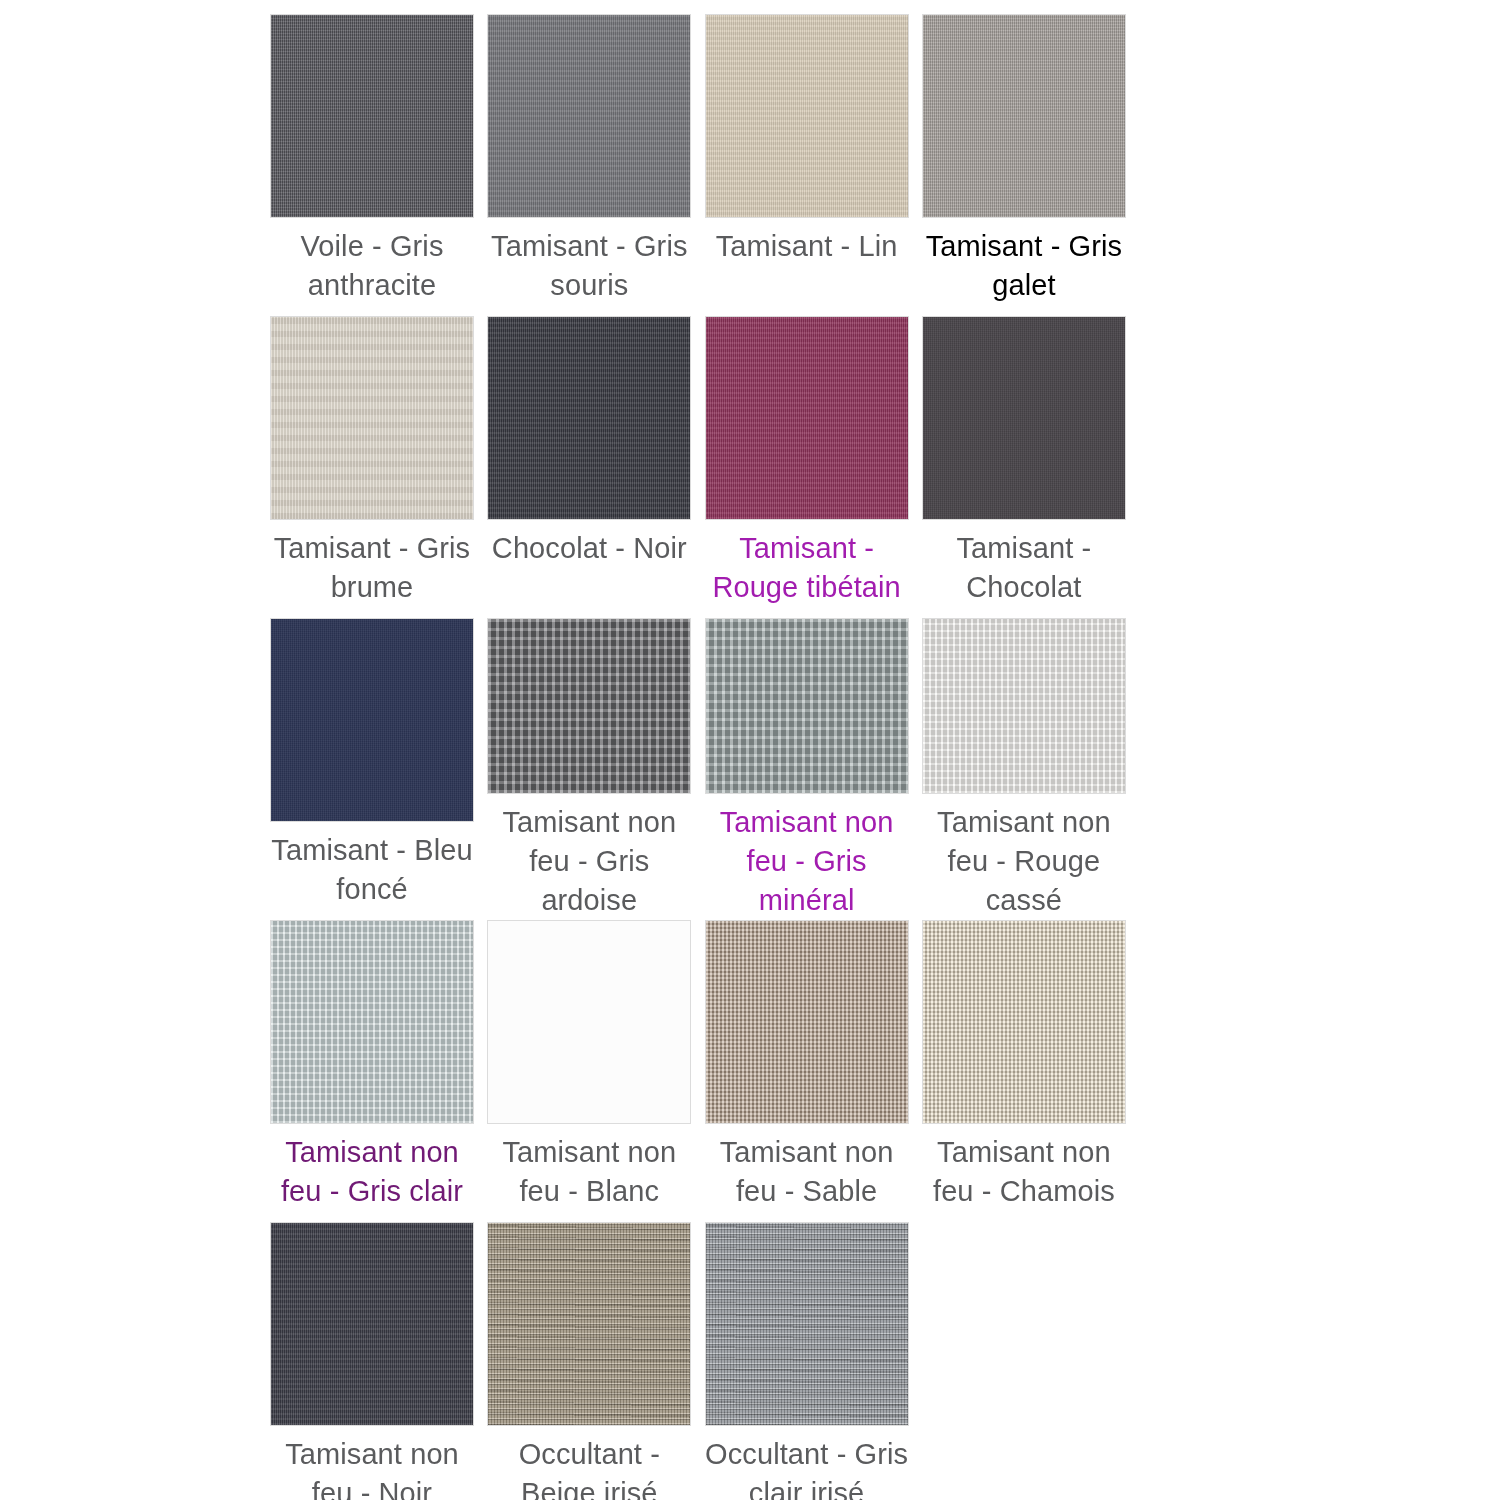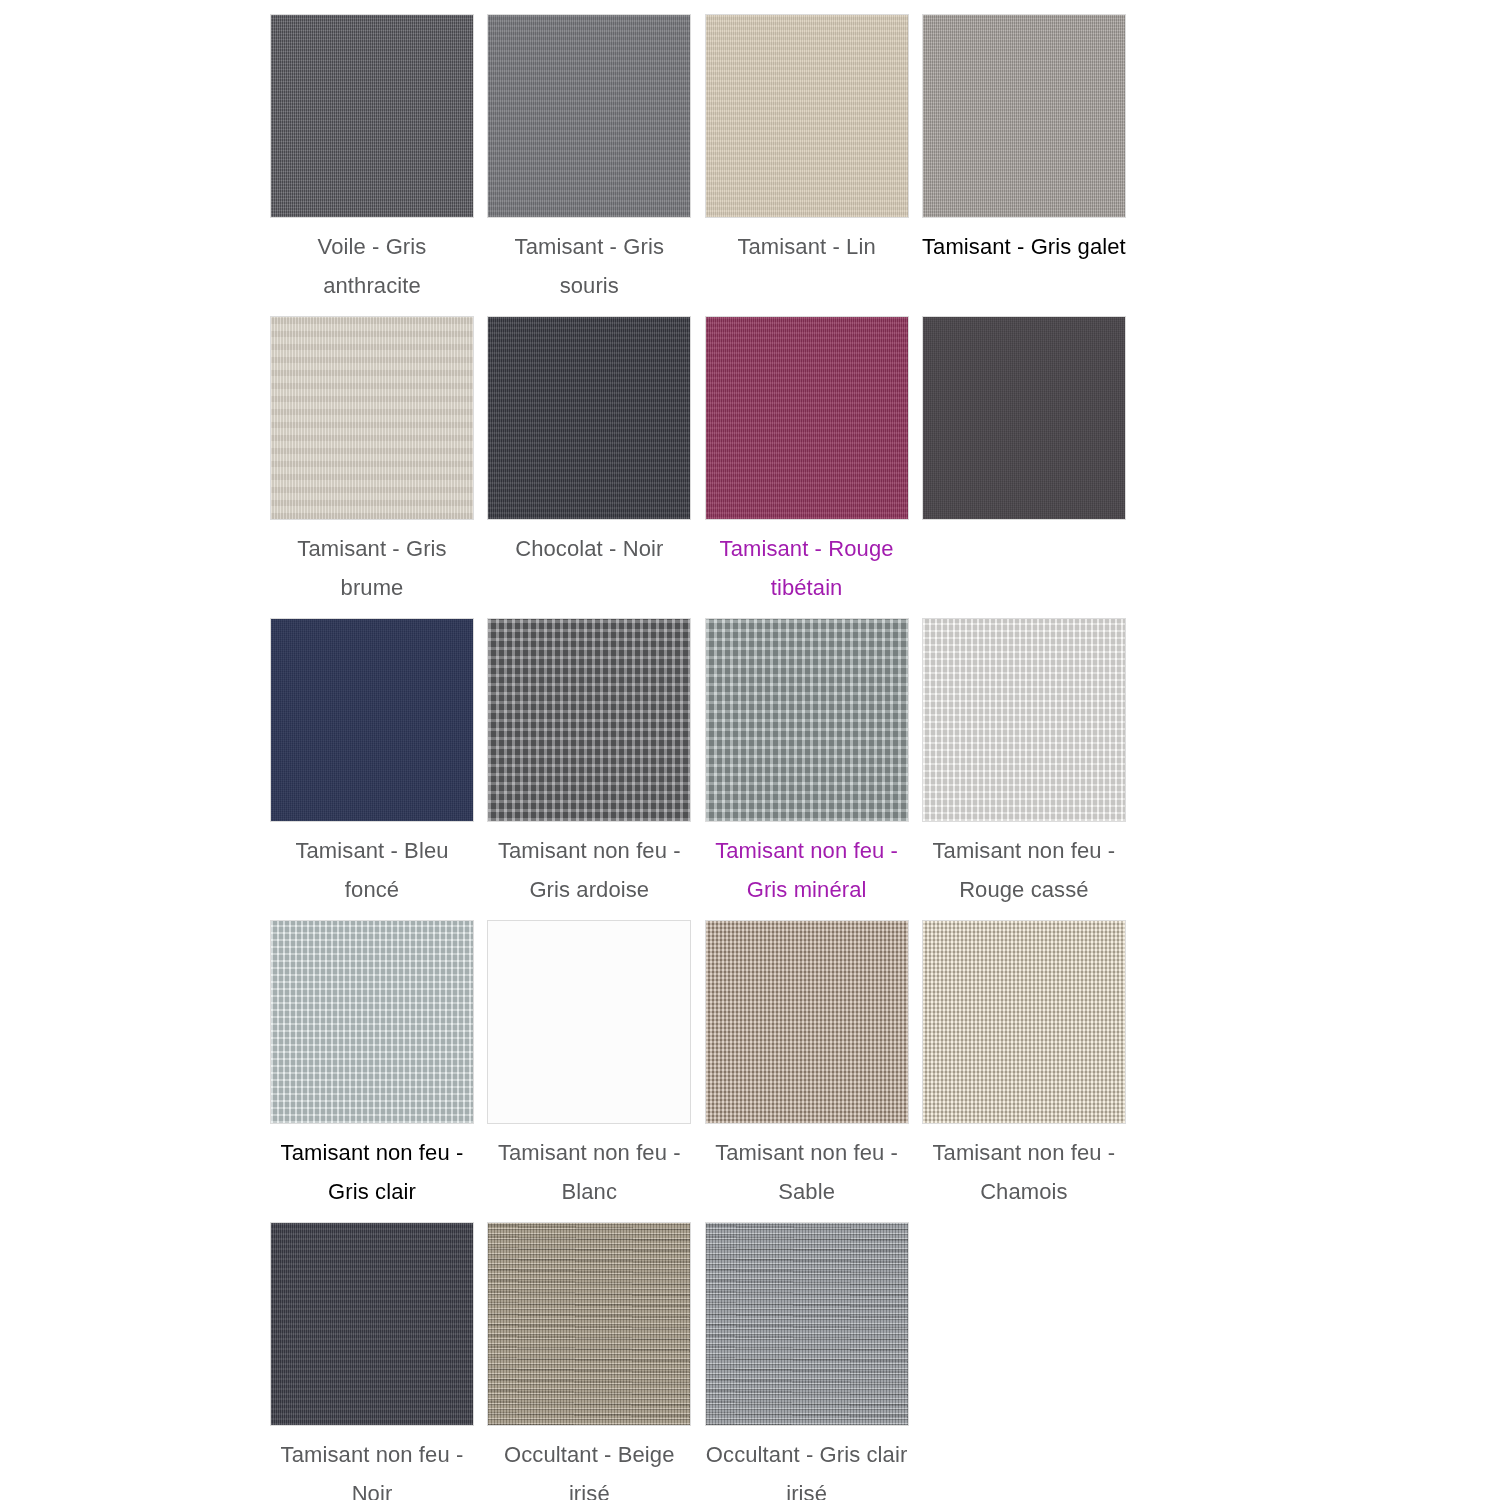--- a/index.html
+++ b/index.html
@@ -89,21 +89,21 @@
   }
   .tex.t-flat {
     background-image: none;
   }
 
   .swatch-label {
     margin-top: 9px;
     width: 212px;
     text-align: center;
     color: #5a5b5d;
-    font-size: 22px;
+    font-size: 29px;
     line-height: 39px;
     font-family: "Liberation Sans", sans-serif;
     font-weight: 400;
     letter-spacing: 0.1px;
   }
 </style>
 </head>
 <body style="background: rgb(255, 255, 255);">
 
 <div id="swatch-grid">
@@ -146,20 +146,21 @@
     <div class="swatch-cell">
       <div class="swatch-tile" style="background-color: rgb(141, 49, 89); border-color: rgb(220, 220, 220);">
         <div class="tex t-weave-vert"></div>
       </div>
       <div class="swatch-label" style="color: #a21caf;">Tamisant - Rouge tibétain</div>
     </div>
     <div class="swatch-cell">
       <div class="swatch-tile" style="background-color: rgb(72, 68, 73); border-color: rgb(220, 220, 220);">
         <div class="tex t-plain"></div>
       </div>
+      <div class="swatch-label" style="color: rgb(90, 91, 93);">Tamisant - Chocolat</div>
     </div>
     <div class="swatch-cell">
       <div class="swatch-tile" style="background-color: rgb(43, 52, 84); border-color: rgb(220, 220, 220);">
         <div class="tex t-plain"></div>
       </div>
       <div class="swatch-label" style="color: rgb(90, 91, 93);">Tamisant - Bleu foncé</div>
     </div>
     <div class="swatch-cell">
       <div class="swatch-tile" style="background-color: rgb(110, 111, 114); border-color: rgb(220, 220, 220);">
         <div class="tex t-grid-soft"></div>
@@ -175,21 +176,21 @@
     <div class="swatch-cell">
       <div class="swatch-tile" style="background-color: rgb(242, 241, 238); border-color: rgb(220, 220, 220);">
         <div class="tex t-grid-open"></div>
       </div>
       <div class="swatch-label" style="color: rgb(90, 91, 93);">Tamisant non feu - Rouge cassé</div>
     </div>
     <div class="swatch-cell">
       <div class="swatch-tile" style="background-color: rgb(201, 213, 214); border-color: rgb(220, 220, 220);">
         <div class="tex t-grid-open"></div>
       </div>
-      <div class="swatch-label" style="color: #000000;">Tamisant non feu - Gris clair</div>
+      <div class="swatch-label" style="color: #701a75;">Tamisant non feu - Gris clair</div>
     </div>
     <div class="swatch-cell">
       <div class="swatch-tile" style="background-color: rgb(252, 252, 252); border-color: rgb(220, 220, 220);">
         <div class="tex t-flat"></div>
       </div>
       <div class="swatch-label" style="color: rgb(90, 91, 93);">Tamisant non feu - Blanc</div>
     </div>
     <div class="swatch-cell">
       <div class="swatch-tile" style="background-color: rgb(192, 169, 148); border-color: rgb(220, 220, 220);">
         <div class="tex t-mesh-tight"></div>

